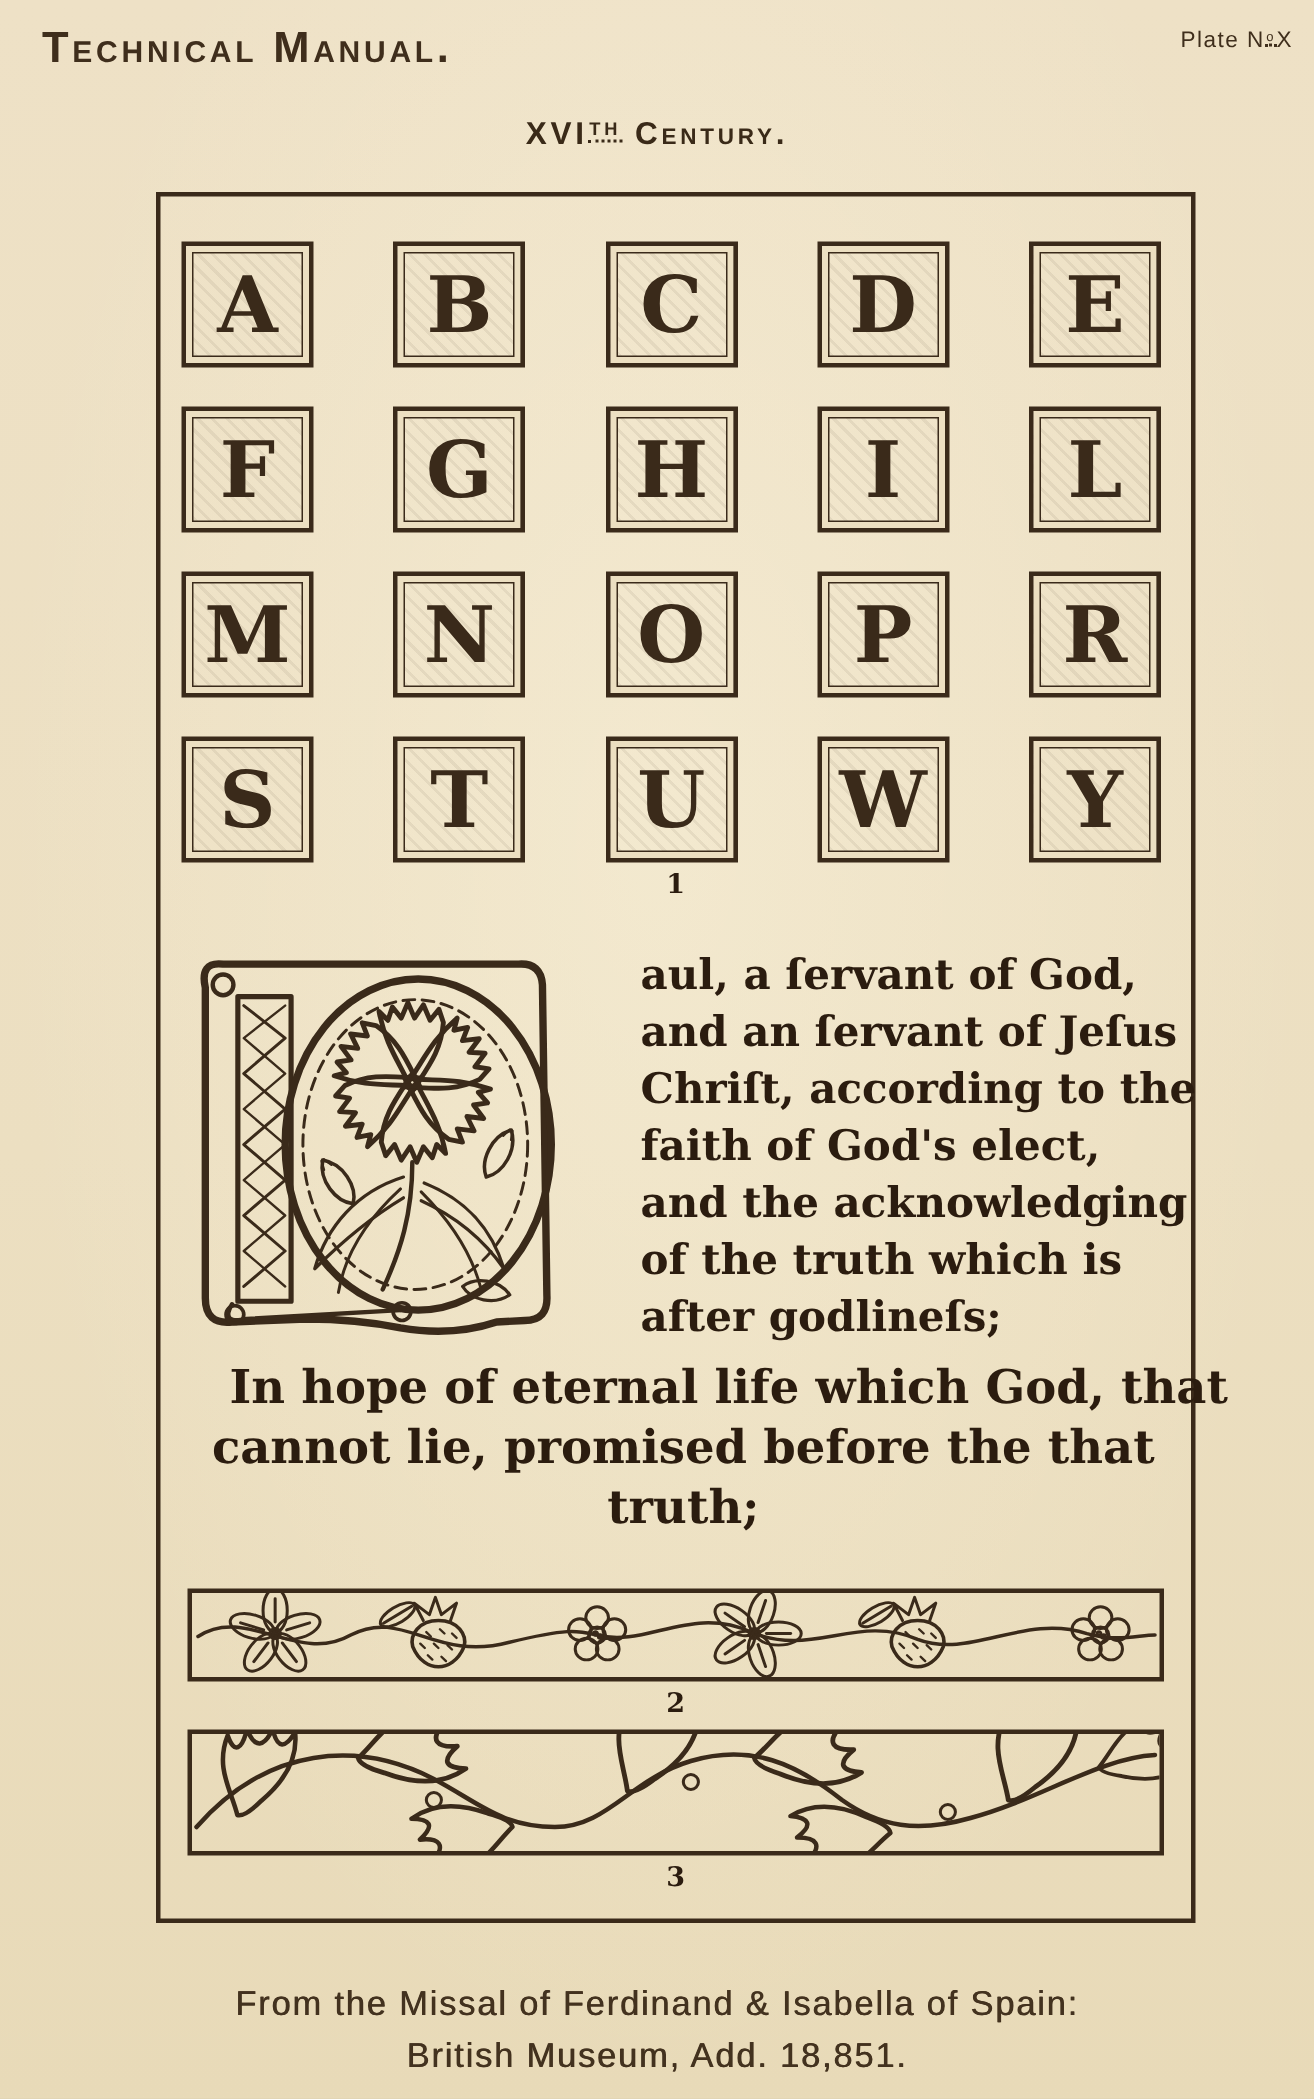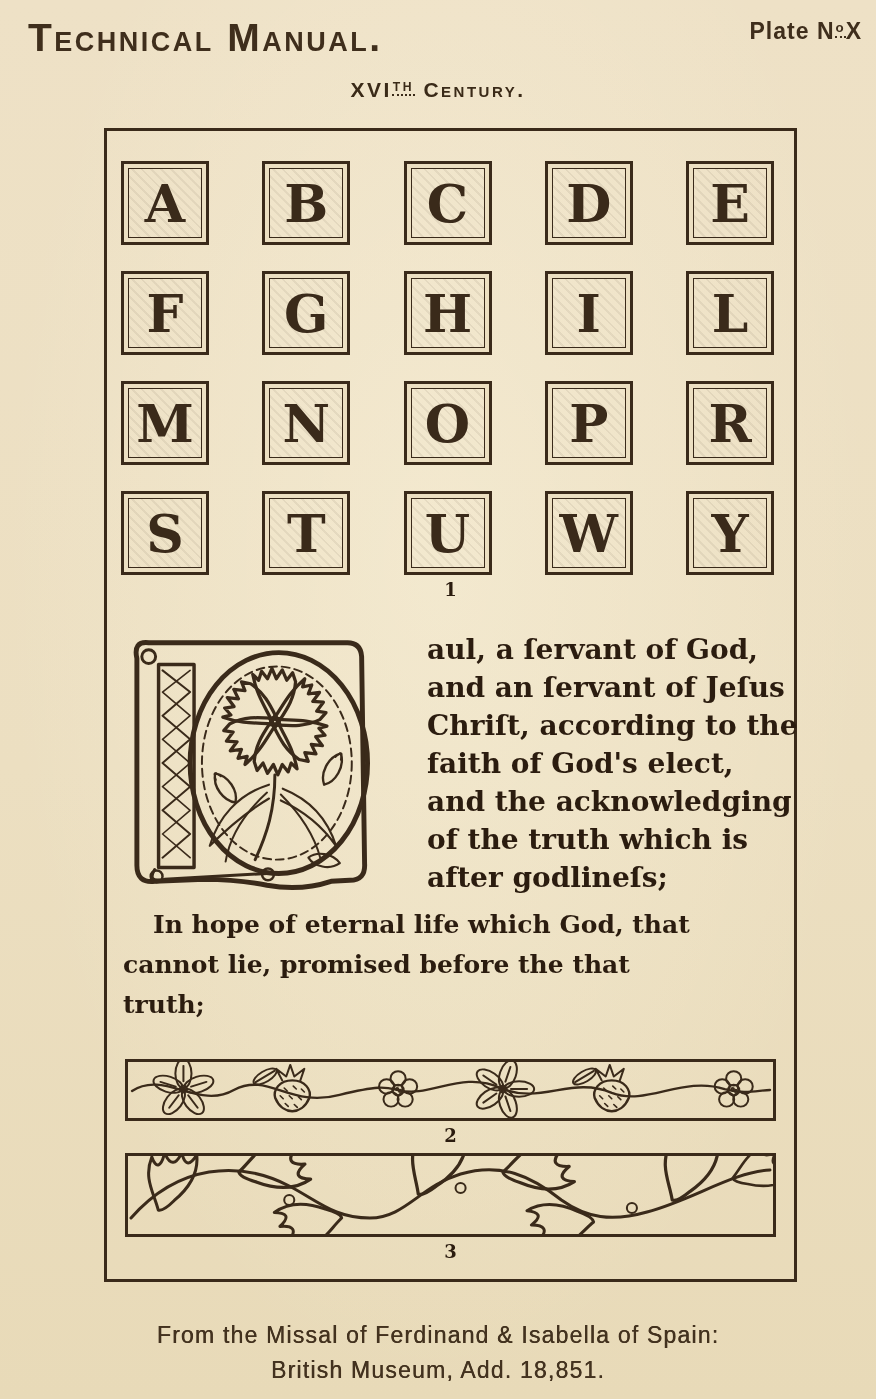--- a/index.html
+++ b/index.html
@@ -11,22 +11,22 @@
   html,body{margin:0;padding:0;background:#d8cbaa;}
   .page{
     position:relative;width:876px;height:1399px;overflow:hidden;
     background:var(--paper);
     background-image:radial-gradient(ellipse at 50% 40%, rgba(255,250,230,0.35), rgba(0,0,0,0) 70%),
                      linear-gradient(180deg,#eee1c6 0%,#ecdfc1 55%,#e8dab8 100%);
     font-family:"Liberation Sans", sans-serif;color:var(--text);
   }
   
   .hdr-left{position:absolute;left:28px;top:16px;font-variant:small-caps;font-weight:700;
-    font-size:39px;letter-spacing:2.5px;color:#3f2e1c;}
-  .hdr-right{position:absolute;right:14px;top:18px;font-weight:700;font-size:23px;
+    font-size:29px;letter-spacing:2.5px;color:#3f2e1c;}
+  .hdr-right{position:absolute;right:14px;top:18px;font-weight:400;font-size:15px;
     letter-spacing:1px;color:#3f2e1c;}
   .sup{display:inline-block;font-size:0.58em;vertical-align:0.5em;line-height:1;
     border-bottom:2px dotted currentColor;padding:0 1px 1px;}
   .title{position:absolute;left:0;right:0;top:78px;text-align:center;font-variant:small-caps;
     font-weight:700;font-size:21px;letter-spacing:2.5px;color:#3a2a18;}
   
   .frame{position:absolute;left:104px;top:128px;width:693px;height:1154px;
     border:3px solid var(--ink);box-sizing:border-box;}
   
   .abc{display:grid;grid-template-columns:repeat(5,88px);justify-content:space-between;
@@ -38,21 +38,21 @@
     font-family:"DejaVu Serif",serif;font-weight:700;font-size:52px;color:var(--ink);}
   .fig-num{text-align:center;font-family:"DejaVu Serif",serif;font-weight:700;font-size:18px;
     color:var(--text);margin-top:6px;line-height:1;}
   
   .verse{display:flex;gap:12px;margin:28px 6px 0 12px;}
   .initial{flex:none;width:296px;height:276px;}
   .side{padding-top:4px;}
   .bl{font-family:"DejaVu Serif",serif;font-weight:700;font-size:28px;line-height:38px;
     white-space:nowrap;color:var(--text);}
   .cont{margin:2px 6px 0 16px;}
-  .cont .bl{font-size:25px;line-height:40px;}
+  .cont .bl{font-size:31px;line-height:40px;text-align:center;}
   .cont div:first-of-type{margin-left:30px;}
   
   .strip{border:3px solid var(--ink);margin:0 18px;box-sizing:border-box;}
   .strip svg{display:block;width:100%;height:100%;}
   .strip2{margin-top:34px;height:62px;}
   .strip3{margin-top:8px;height:84px;}
   
   .caption{position:absolute;left:0;right:0;top:1318px;text-align:center;
     font-size:23px;letter-spacing:1.2px;line-height:35px;color:var(--caption);
     text-shadow:0.4px 0 0 currentColor;}

